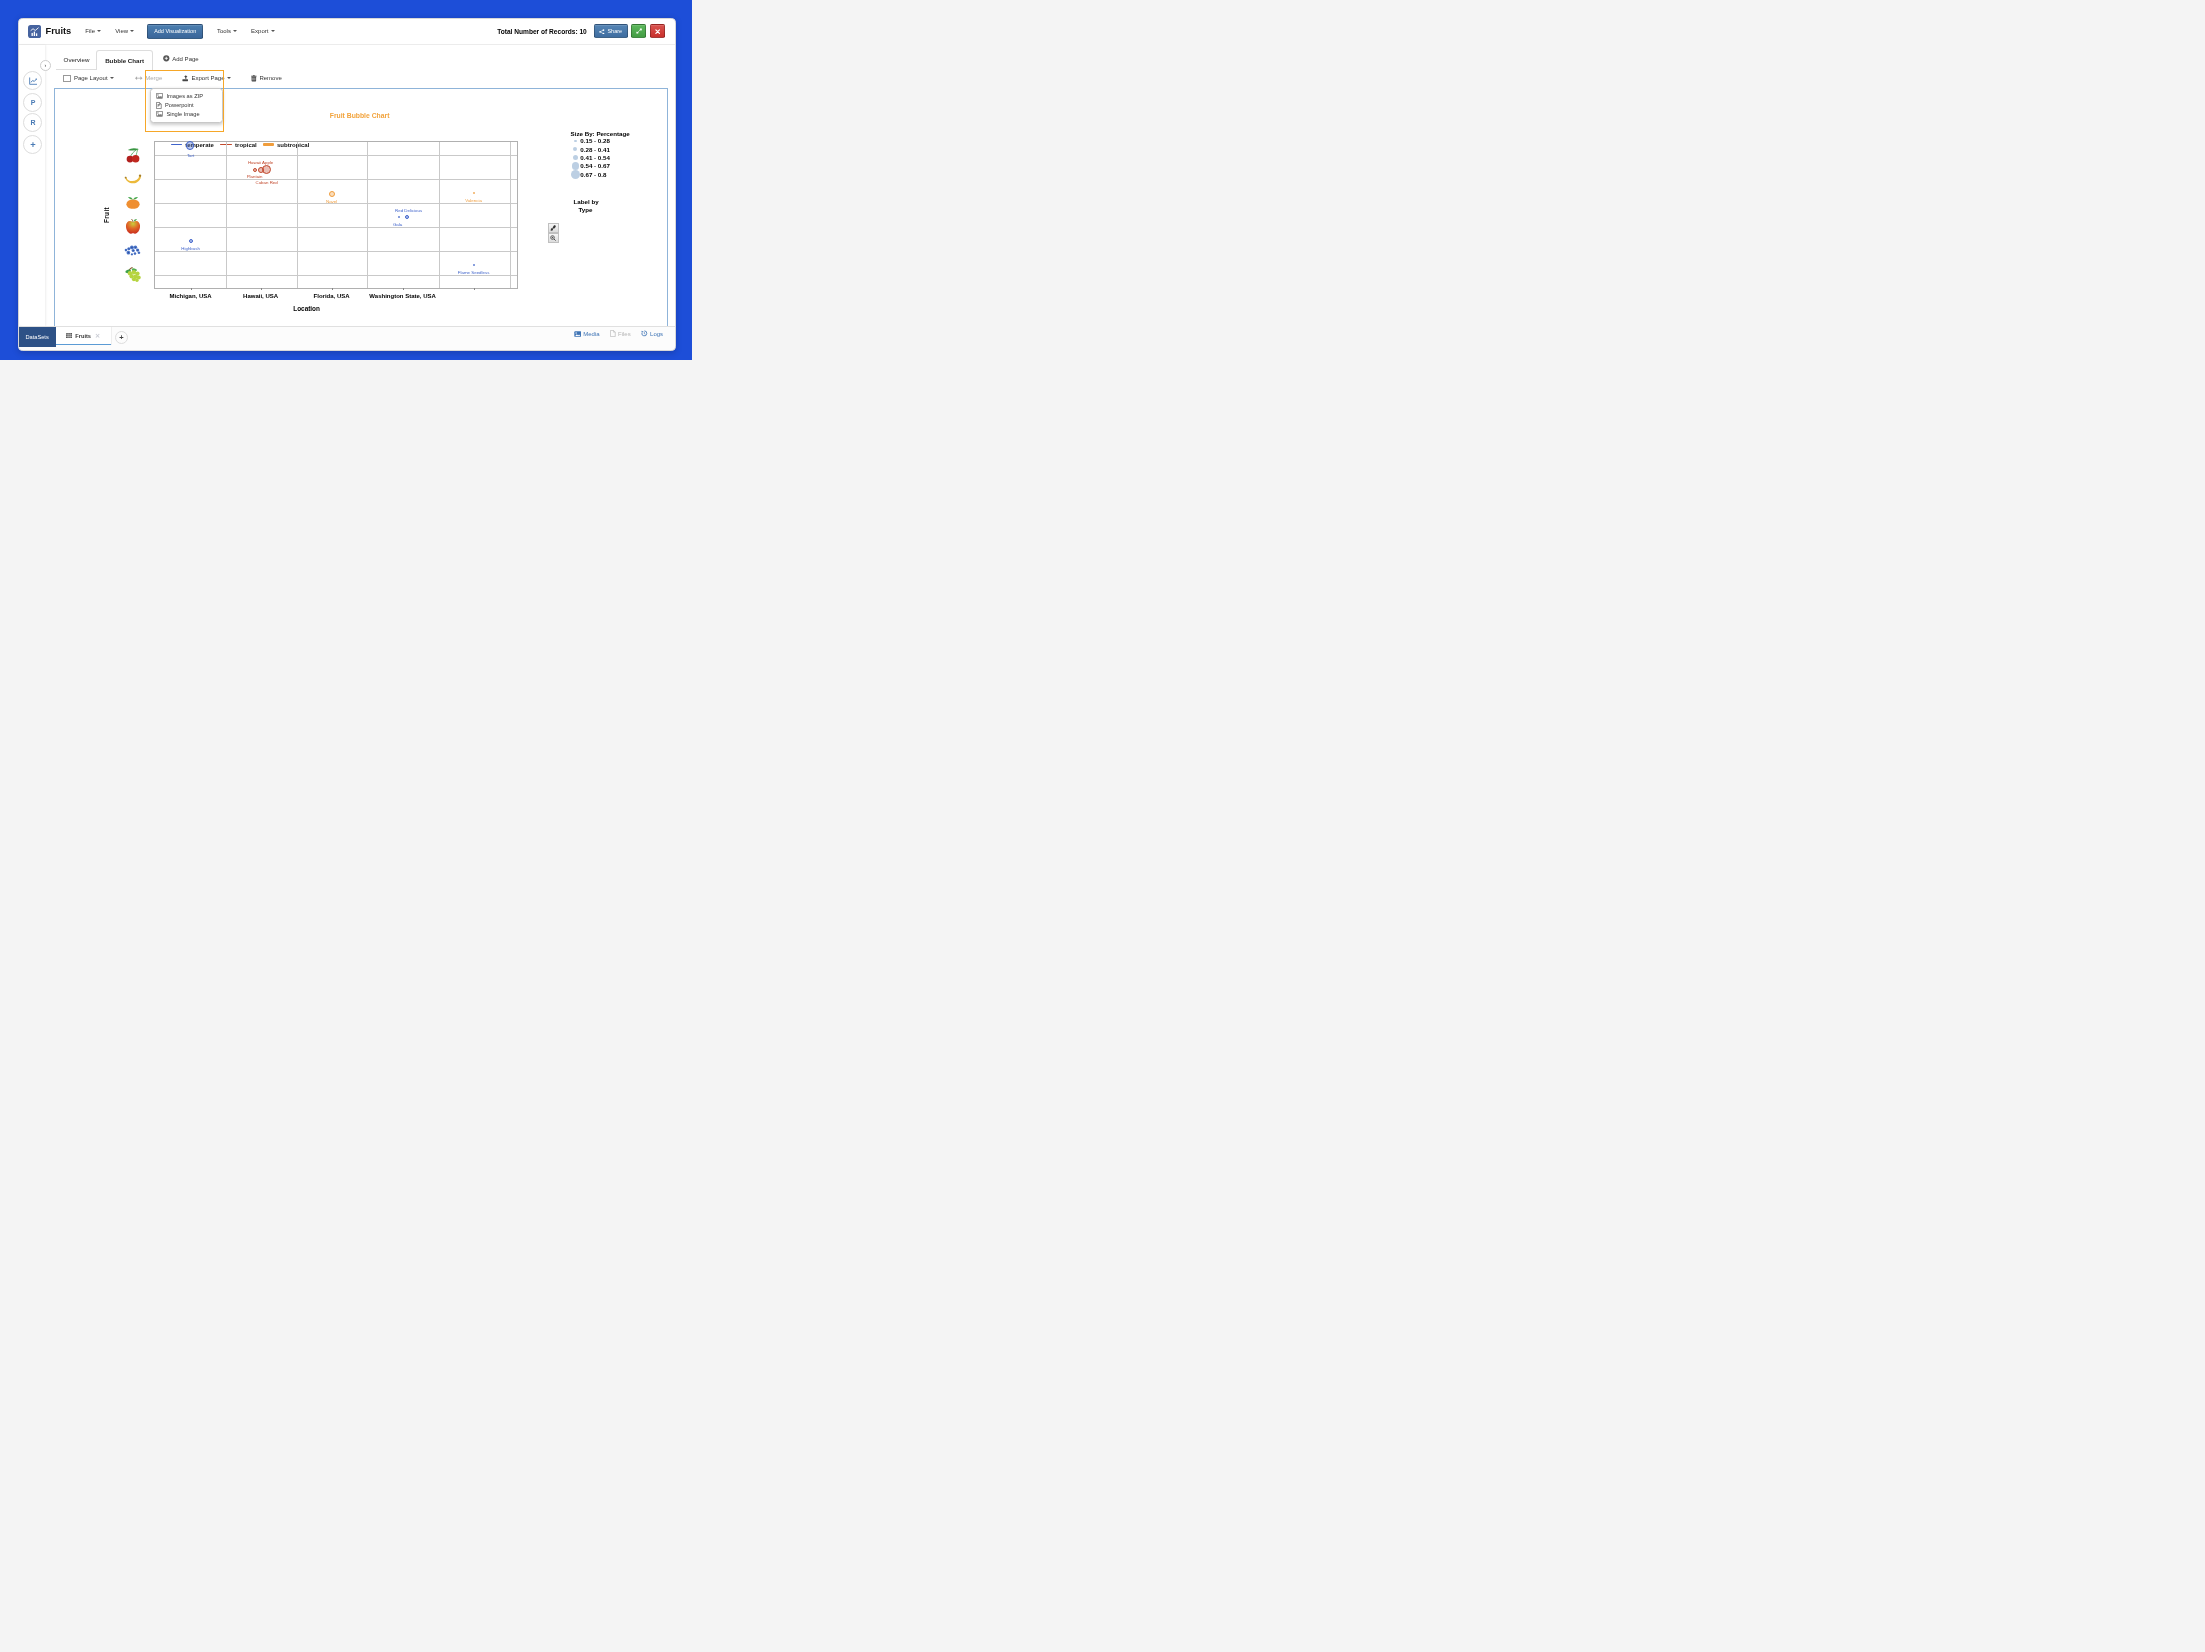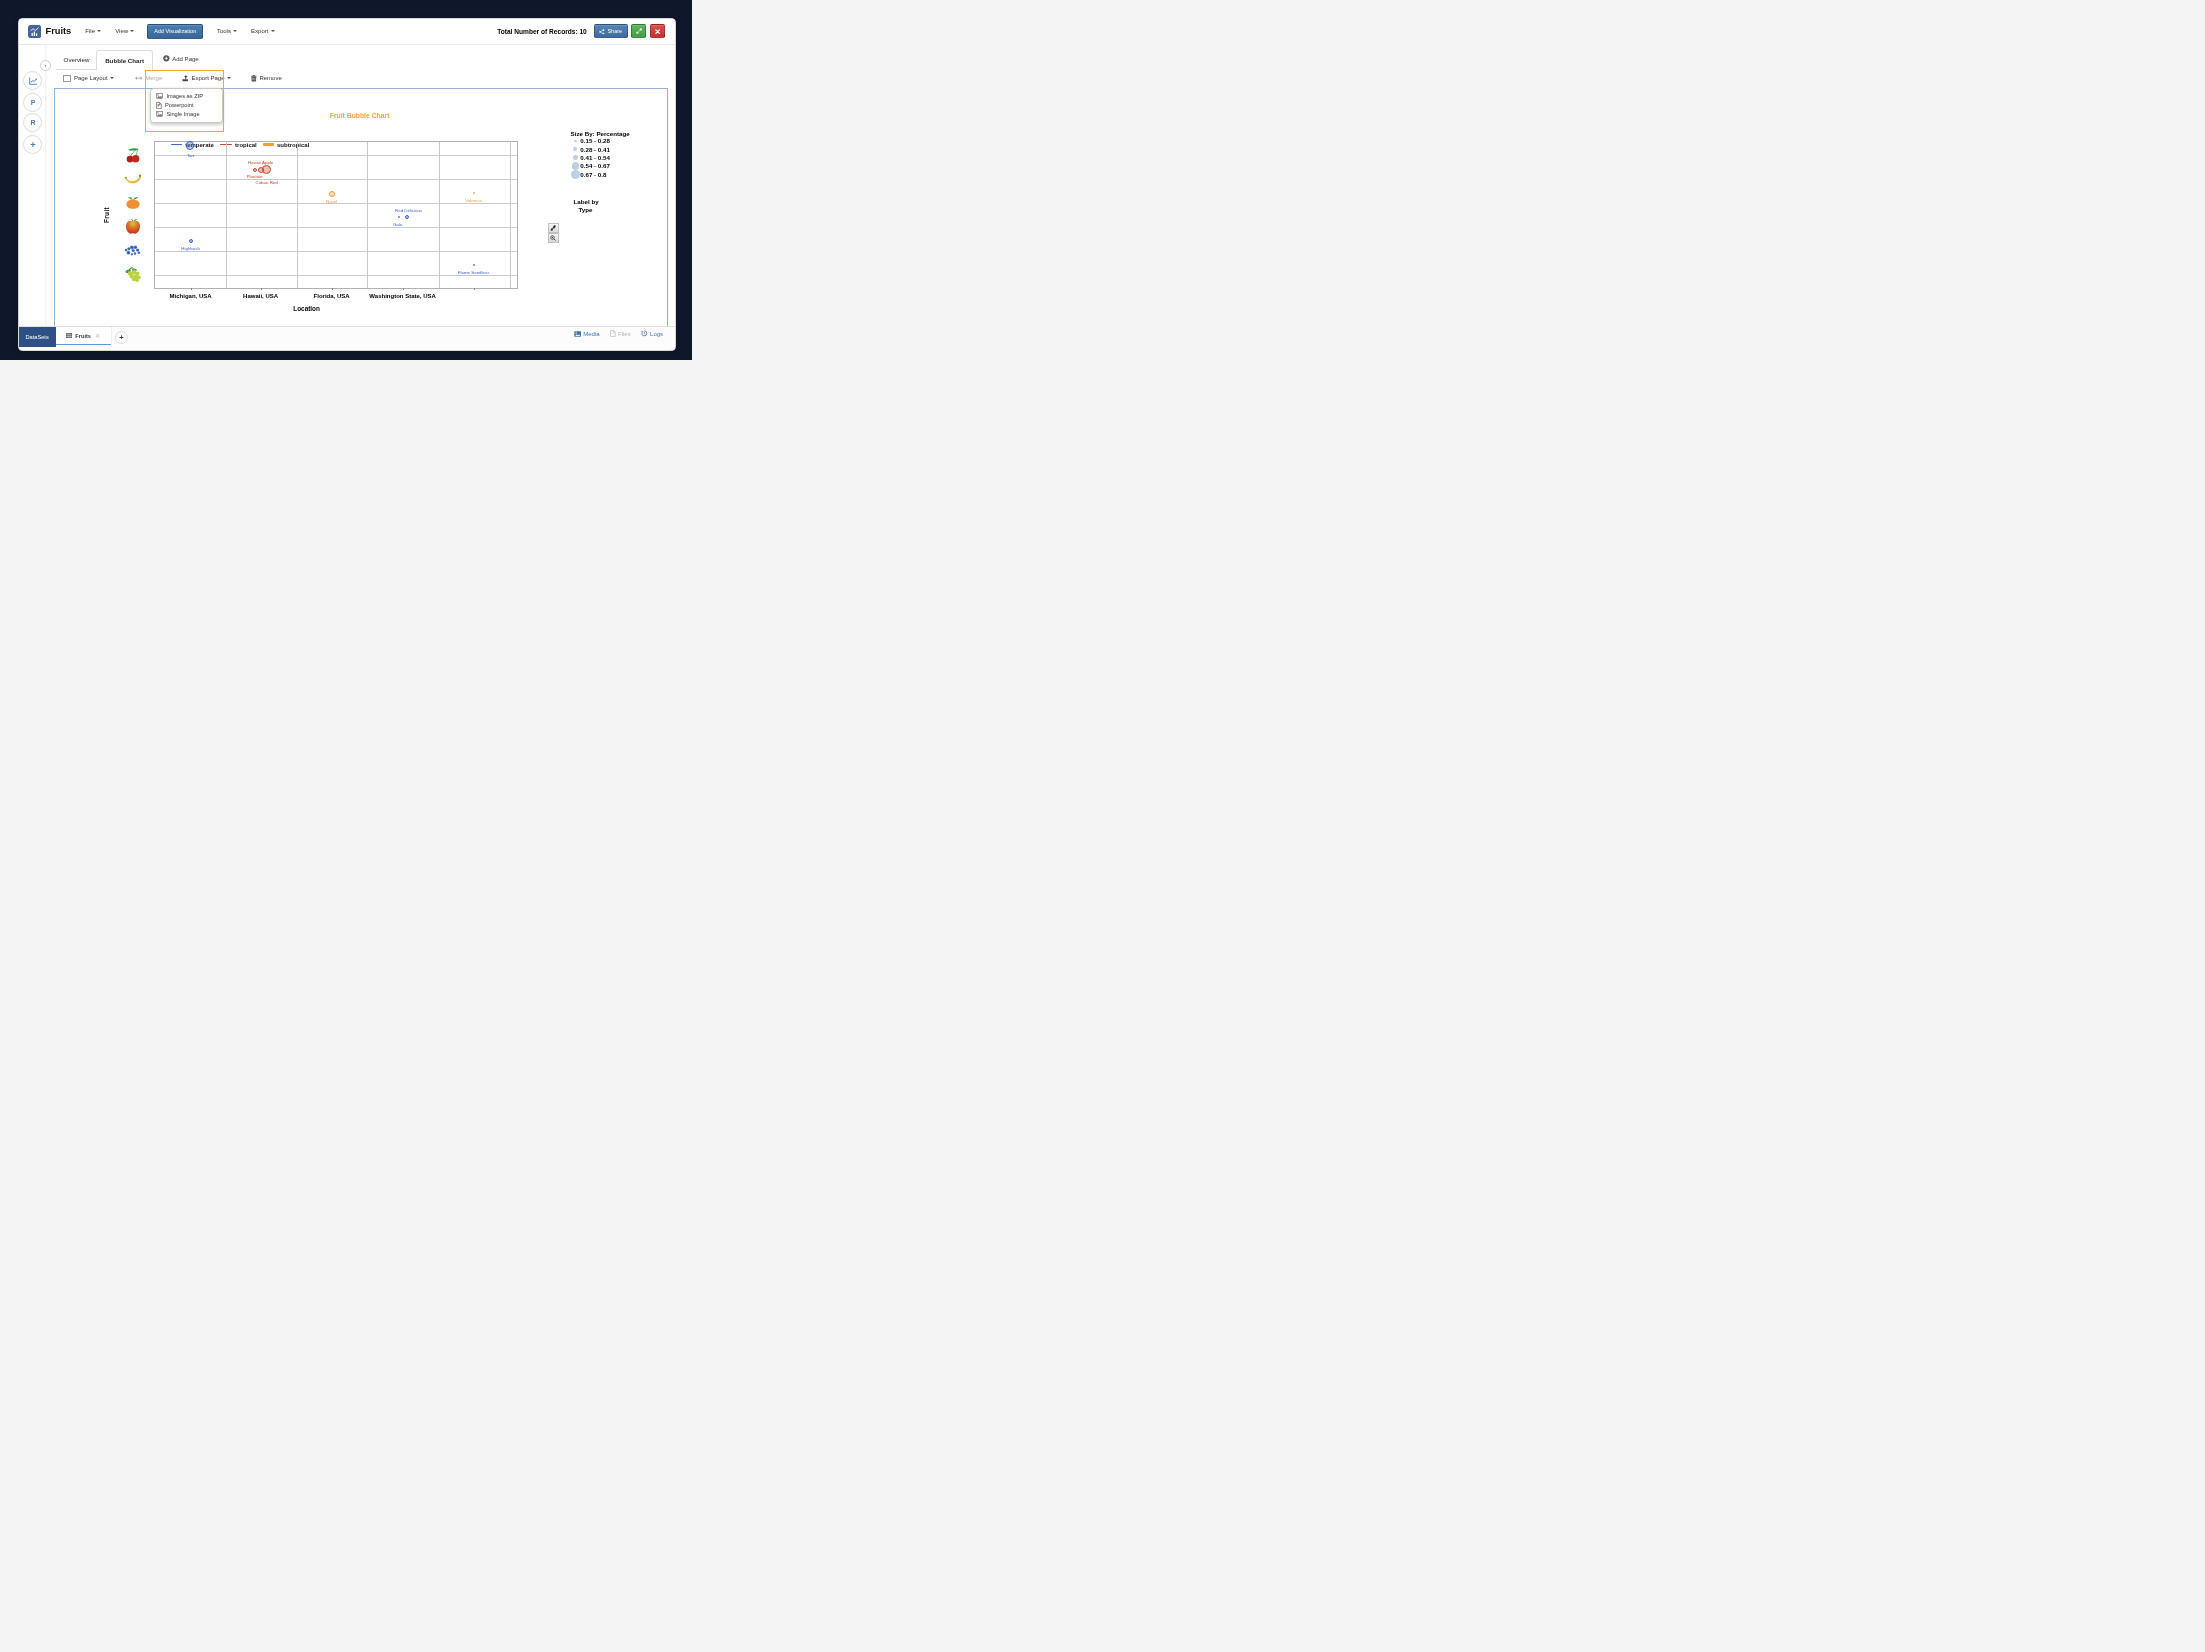--- a/index.html
+++ b/index.html
@@ -1,16 +1,16 @@
 <!DOCTYPE html>
 <html style="font-size:7px"><head>
 <meta charset="utf-8">
 <style>
   html,body{margin:0;padding:0;background:#f4f4f4;font-family:"Liberation Sans",sans-serif;}
-  .page{position:relative;width:692px;height:360px;background:#0f172a;overflow:hidden;}
+  .page{position:relative;width:692px;height:360px;background:#1d4ed8;overflow:hidden;}
   .window{position:absolute;left:17.6px;top:17.6px;width:656px;height:331px;background:#fff;
           border:0.4px solid #d8d8d8;border-radius:4.4px;box-shadow:0 1.3px 6.2px rgba(0,0,0,.18);}
   
   .header{position:absolute;left:0;top:0;right:0;height:26.5px;display:flex;align-items:center;
           padding:0 9.7px;box-sizing:border-box;border-bottom:0.4px solid #ececec;border-radius:4.4px 4.4px 0 0;background:#fff;}
   .app-title{font-size:9.3px;font-weight:bold;color:#111;margin-left:4px;}
   .menu-item{display:flex;align-items:center;gap:2.2px;font-size:6px;color:#333;margin-left:14px;cursor:pointer;}
   .caret{width:0;height:0;border-left:2px solid transparent;border-right:2px solid transparent;border-top:2.2px solid #555;}
   .btn{display:flex;align-items:center;gap:2.6px;color:#fff;border-radius:1.8px;font-size:5.5px;
        border:0.4px solid rgba(0,0,0,.25);box-shadow:inset 0 0.4px 0 rgba(255,255,255,.25);}

